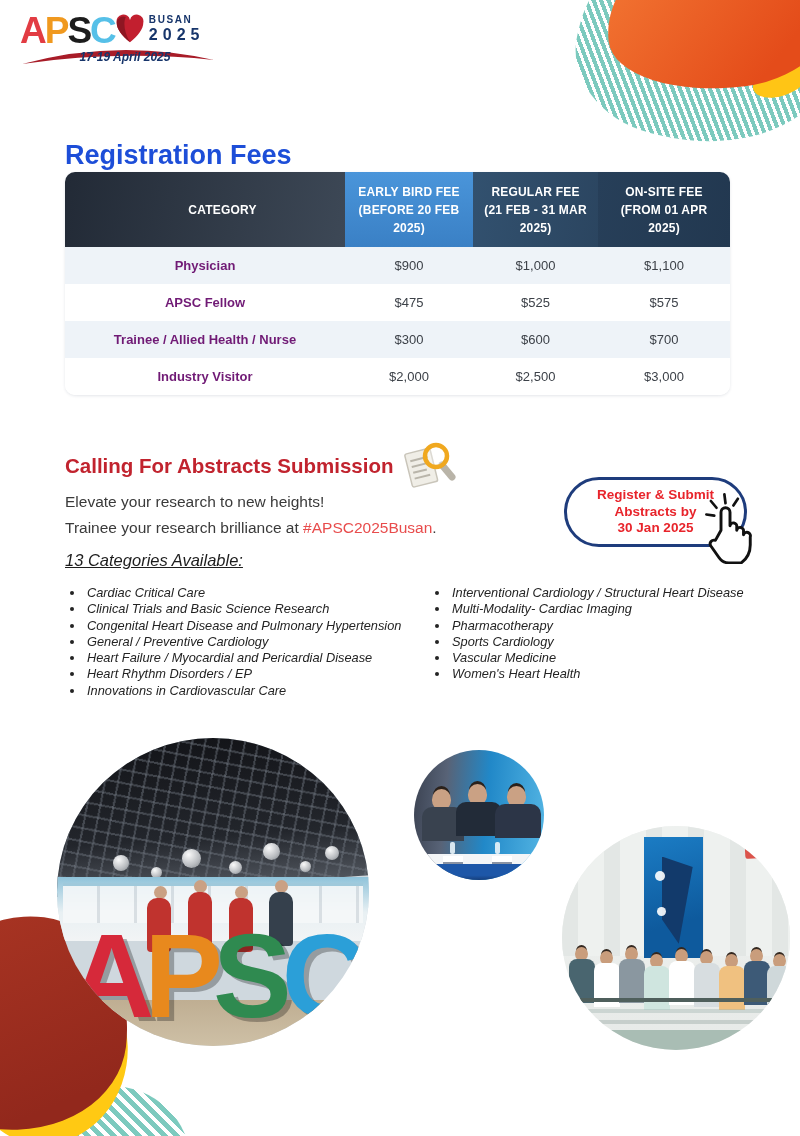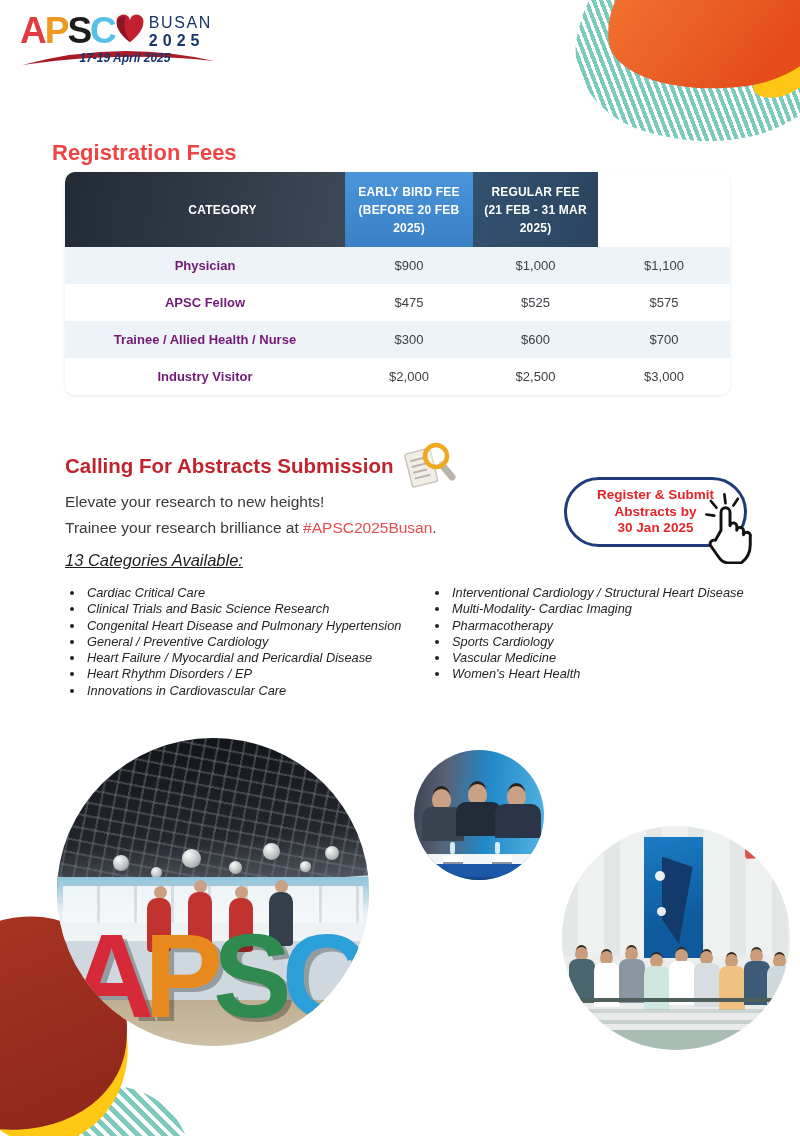--- a/index.html
+++ b/index.html
@@ -24,27 +24,27 @@
     border-radius:52% 48% 60% 40% / 45% 55% 45% 55%;transform:rotate(7deg);
     background:linear-gradient(150deg,#aa3523 0%,#92281c 80%);}
 
   
   .logo{position:absolute;left:20px;top:12px;width:210px;}
   .logo-top{display:flex;align-items:flex-start;}
   .logo-letters{font-size:37px;font-weight:800;letter-spacing:-2px;line-height:1;}
   .ll-a{color:#e23c43;}.ll-p{color:#f0991f;}.ll-s{color:#1c1c1c;}.ll-c{color:#56c0e8;}
   .logo-heart{margin:2px 2px 0 1px;flex:0 0 auto;}
   .logo-right{margin-left:3px;padding-top:2px;}
-  .logo-city{font-size:16px;letter-spacing:1.6px;color:#17356b;font-weight:400;line-height:1.15;}
+  .logo-city{font-size:10px;letter-spacing:1.6px;color:#17356b;font-weight:700;line-height:1.15;}
   .logo-year{font-size:16px;font-weight:800;letter-spacing:5px;color:#17356b;}
   .logo-swoosh{display:block;margin-top:-3px;}
   .logo-dates{text-align:center;font-style:italic;font-weight:700;font-size:12px;color:#17356b;margin-top:-16px;}
 
   
-  .reg-title{position:absolute;left:52px;top:140px;margin:0;font-size:22px;font-weight:800;color:#ef4444;}
+  .reg-title{position:absolute;left:65px;top:140px;margin:0;font-size:27px;font-weight:800;color:#1d4ed8;}
   .fee-table{position:absolute;left:65px;top:172px;width:665px;border-radius:10px;overflow:hidden;
     box-shadow:0 1px 3px rgba(30,50,80,.12);}
   .thead,.trow{display:grid;grid-template-columns:280px 128px 125px 132px;}
   .th{height:75px;display:flex;align-items:center;justify-content:center;text-align:center;
     color:#fff;font-weight:700;font-size:12px;line-height:1.5;letter-spacing:.2px;padding:0 9px;}
   .th-cat{background:linear-gradient(100deg,#222a36,#3d4856);padding-left:44px;}
   .th-early{background:linear-gradient(180deg,#4a95da,#3a80c5);}
   .th-reg{background:linear-gradient(100deg,#32516f,#2b4560);}
   .th-on{background:linear-gradient(100deg,#273f59,#223850);}
   .trow{height:37px;align-items:center;text-align:center;font-size:13px;color:#3c4148;background:#fff;}
@@ -152,20 +152,21 @@
     <div class="logo-dates">17-19 April 2025</div>
   </header>
 
   <h2 class="reg-title">Registration Fees</h2>
 
   <div class="fee-table">
     <div class="thead">
       <div class="th th-cat">CATEGORY</div>
       <div class="th th-early">EARLY BIRD FEE (BEFORE 20 FEB 2025)</div>
       <div class="th th-reg">REGULAR FEE (21 FEB - 31 MAR 2025)</div>
+      <div class="th th-on">ON-SITE FEE (FROM 01 APR 2025)</div>
     </div>
     <div class="trow odd">
       <div class="td-cat">Physician</div>
       <div>$900</div>
       <div>$1,000</div>
       <div>$1,100</div>
     </div>
     <div class="trow">
       <div class="td-cat">APSC Fellow</div>
       <div>$475</div>

